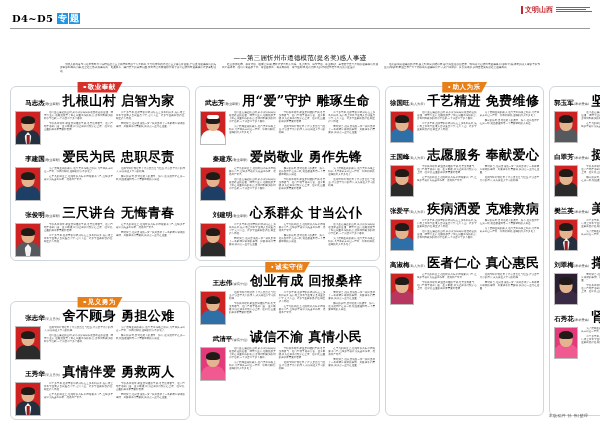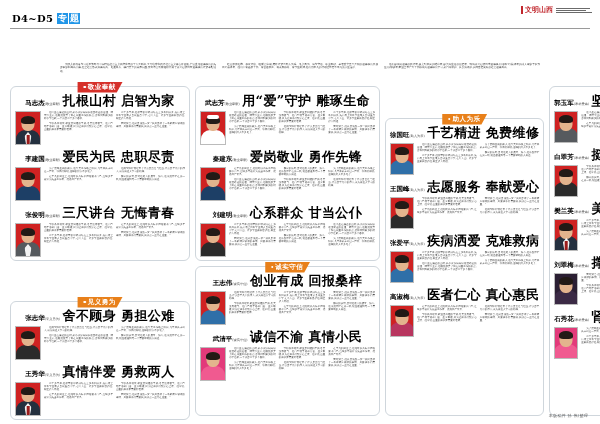--- a/index.html
+++ b/index.html
@@ -11,21 +11,21 @@
   }
   .page{position:relative;width:600px;height:424px;}
 
   
   .masthead{position:absolute;left:0;top:0;width:600px;height:30px;}
   .folio{position:absolute;left:12px;top:13px;font-family:"DejaVu Serif","Liberation Serif",serif;
          font-weight:bold;font-size:10px;letter-spacing:.3px;color:#000;}
   .folio-tag{position:absolute;left:57px;top:13px;display:flex;gap:1px;}
   .folio-tag span{display:inline-block;background:#2196e8;color:#fff;font-size:9px;line-height:11px;
          width:11px;height:11px;text-align:center;font-weight:bold;}
-  .logo{position:absolute;right:8px;top:6px;display:flex;align-items:center;gap:3px;}
+  .logo{position:absolute;right:8px;top:6px;display:flex;align-items:flex-start;gap:3px;}
   .logo-mark{border-left:2px solid #c1272d;padding-left:2px;color:#c1272d;
              font-family:"DejaVu Serif","Liberation Serif",serif;font-weight:bold;font-size:7px;
              line-height:8px;letter-spacing:0px;white-space:nowrap;}
   .logo-lines{display:flex;flex-direction:column;gap:1px;padding-top:1px;}
   .logo-lines i{display:block;height:1px;background:#6b6b6b;}
   .logo-lines i:nth-child(1){width:34px;}
   .logo-lines i:nth-child(2){width:30px;}
   .logo-lines i:nth-child(3){width:36px;}
   .rule-top{position:absolute;left:10px;top:28px;width:580px;height:1px;background:#9a9a9a;}
 
@@ -41,21 +41,21 @@
      display:flex;gap:6px;font-size:2.6px;line-height:3.4px;color:#3a3a3a;text-align:justify;}
   .intro .c{flex:1;}
   .intro .c p{margin:0 0 1px 0;text-indent:5px;}
 
   
   .groups{position:absolute;left:10px;top:86px;width:580px;height:330px;
           display:flex;gap:5px;}
   .group{flex:1;display:flex;flex-direction:column;gap:5px;position:relative;}
   .group.g1{flex:0 0 180px;gap:40px;}
   .group.g2{flex:0 0 185px;}
-  .group.g3{flex:0 0 100px;margin-top:32px;}
+  .group.g3{flex:0 0 100px;}
   .group.g4{flex:1;}
 
   
   .panel{position:relative;border:.6px solid #cfd6dc;border-radius:6px;background:#fff;
          padding:7px 4px 3px 4px;box-sizing:border-box;}
   .panel.flexgrow{flex:1;}
 
   
   .ribbon{position:absolute;top:-5.5px;left:50%;transform:translateX(-50%);
      display:inline-flex;align-items:center;gap:2px;height:11px;padding:0 7px 0 6px;
@@ -126,20 +126,21 @@
       <div class="logo-mark">文明山西</div>
       <div class="logo-lines">
           <i></i>
           <i></i>
           <i></i>
         </div>
     </div>
     <div class="rule-top"></div>
   </div>
 
+  <div class="subhead">——第三届忻州市道德模范(提名奖)感人事迹</div>
 
   <div class="intro">
     <div class="c">
       <p>为深入贯彻落实习近平新时代中国特色社会主义思想和党的十九大精神,大力培育和践行社会主义核心价值观,广泛宣传道德模范的先进事迹和高尚品德,在全社会形成崇德向善、见贤思齐、德行天下的浓厚氛围,忻州市文明委组织开展了第三届忻州市道德模范评选表彰活动。</p>
     </div>
     <div class="c">
       <p>经过层层推荐、群众评议、组委会审核,最终评选出助人为乐、见义勇为、诚实守信、敬业奉献、孝老爱亲五个类别的道德模范及提名奖获得者。他们中有基层干部、有普通职工、有农民群众、有学生教师,他们用平凡的行动诠释着不平凡的人生追求。</p>
     </div>
     <div class="c">
       <p>他们是崇尚道德的践行者,是文明风尚的维护者,是美好生活的创造者。现将第三届忻州市道德模范(提名奖)获得者的感人事迹予以刊登,以飨读者,希望全市广大干部群众向道德模范学习,从自身做起、从点滴做起,共同营造良好的社会道德风尚。</p>

